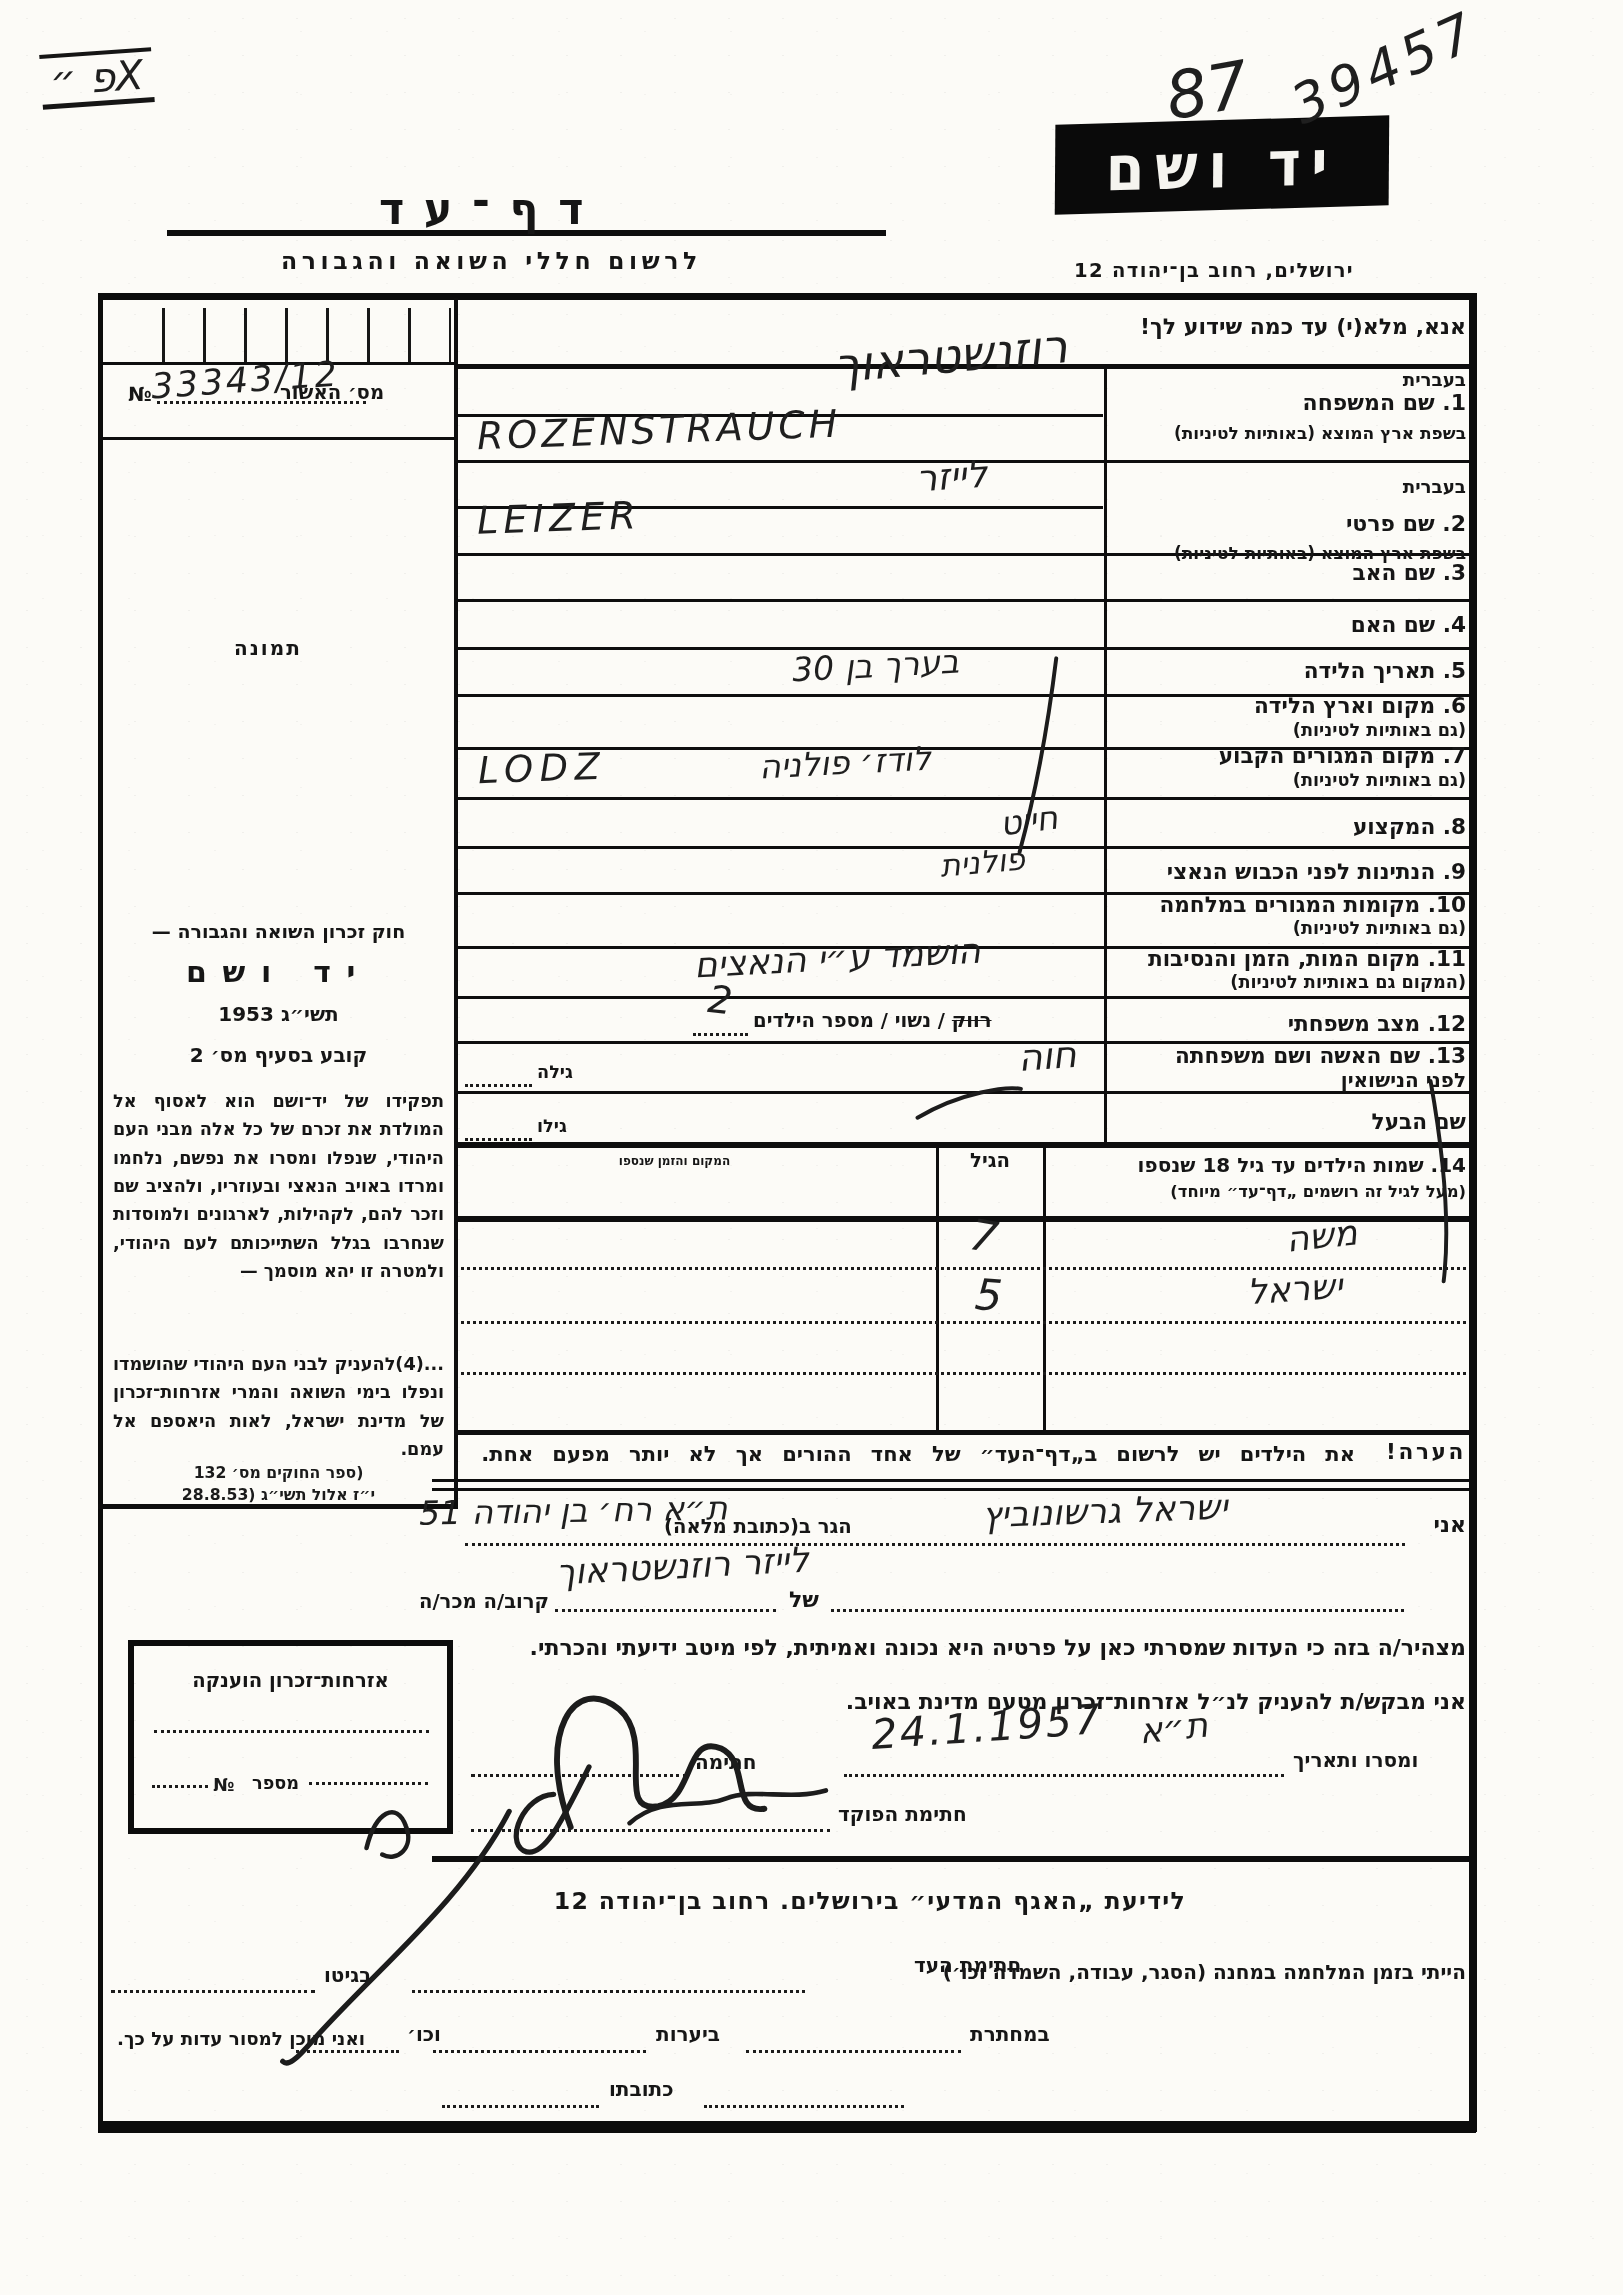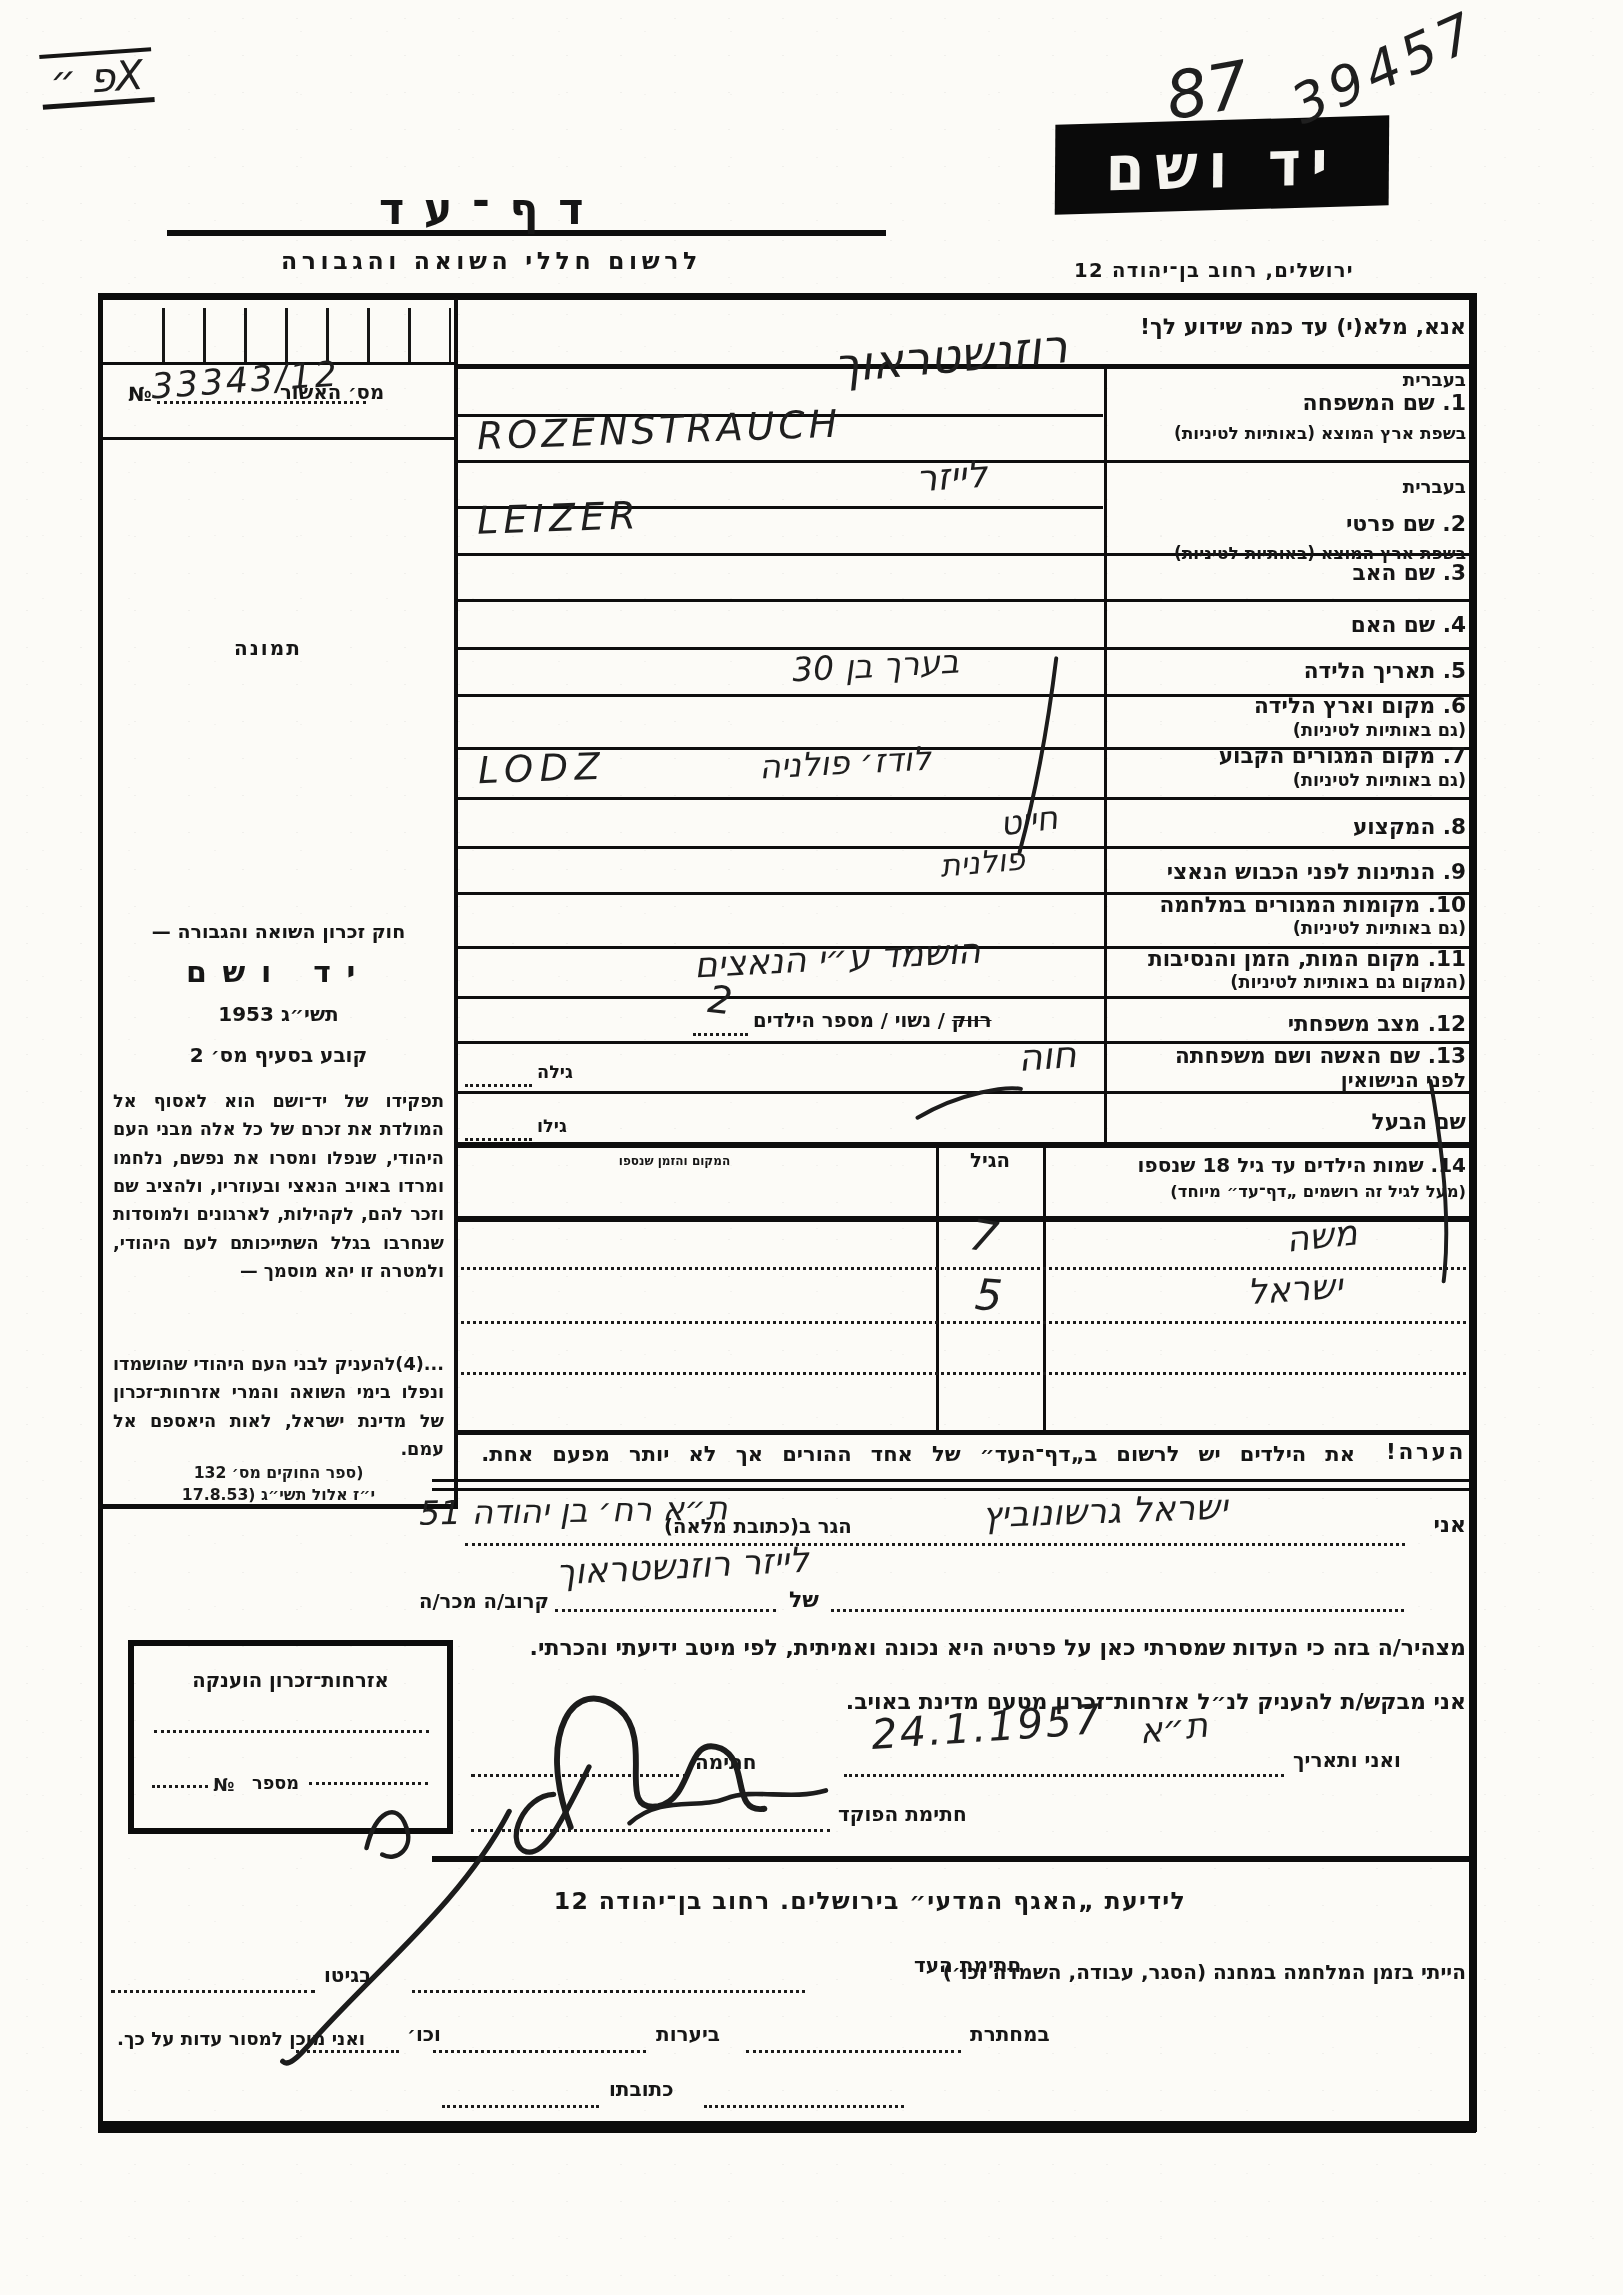--- a/index.html
+++ b/index.html
@@ -52,21 +52,21 @@
   <div class="rl" style="left:103px;top:437px;width:351px;"></div>
   <div class="p" style="left:234px;top:638px;font-size:20px;letter-spacing:2px;">תמונה</div>
 
   <div class="p ctr" style="left:113px;top:922px;width:331px;font-size:19px;">חוק זכרון השואה והגבורה —</div>
   <div class="p ctr" style="left:113px;top:956px;width:331px;font-size:30px;letter-spacing:15.7px;">יד ושם</div>
   <div class="p ctr" style="left:113px;top:1004px;width:331px;font-size:20px;">תשי״ג 1953</div>
   <div class="p ctr" style="left:113px;top:1045px;width:331px;font-size:20px;">קובע בסעיף מס׳ 2</div>
   <div class="p" style="left:113px;top:1087px;width:331px;font-size:17.7px;white-space:normal;text-align:justify;line-height:1.6;">תפקידו של יד־ושם הוא לאסוף אל המולדת את זכרם של כל אלה מבני העם היהודי, שנפלו ומסרו את נפשם, נלחמו ומרדו באויב הנאצי ובעוזריו, ולהציב שם וזכר להם, לקהילות, לארגונים ולמוסדות שנחרבו בגלל השתייכותם לעם היהודי, ולמטרה זו יהא מוסמך —</div>
   <div class="p" style="left:113px;top:1350px;width:331px;font-size:17.7px;white-space:normal;text-align:justify;line-height:1.6;">‏...(4)להעניק לבני העם היהודי שהושמדו ונפלו בימי השואה והמרי אזרחות־זכרון של מדינת ישראל, לאות היאספם אל עמם.</div>
   <div class="pn ctr" style="left:113px;top:1465px;width:331px;font-size:15.7px;">(ספר החוקים מס׳ 132</div>
-  <div class="pn ctr" style="left:113px;top:1487px;width:331px;font-size:15.7px;">י״ז אלול תשי״ג (17.8.53</div>
+  <div class="pn ctr" style="left:113px;top:1487px;width:331px;font-size:15.7px;">י״ז אלול תשי״ג (28.8.53</div>
   <div class="rl" style="left:98px;top:1504px;width:360px;height:4.6px;"></div>
 
   <div class="p" style="right:157px;top:315px;font-size:22px;">אנא, מלא(י) עד כמה שידוע לך!</div>
   <div class="rl" style="left:458px;top:364px;width:1011px;height:5.2px;"></div>
   <div class="vt" style="left:1104px;top:364px;height:780px;width:3.3px;"></div>
 
   <div class="rl" style="left:458px;top:414px;width:645px;"></div>
   <div class="rl" style="left:458px;top:460px;width:1011px;"></div>
   <div class="rl" style="left:458px;top:506px;width:645px;"></div>
   <div class="rl" style="left:458px;top:553px;width:1011px;"></div>
@@ -159,21 +159,21 @@
 
   <div class="p" style="left:419px;top:1592px;font-size:19.6px;">קרוב/ה מכר/ה</div>
   <div class="dt" style="left:555px;top:1609px;width:221px;"></div>
   <div class="p" style="left:789px;top:1588px;font-size:22px;">של</div>
   <div class="hw" style="left:556px;top:1549px;font-size:35px;transform:rotate(-3deg);">לייזר רוזנשטראוך</div>
   <div class="dt" style="left:831px;top:1609px;width:573px;"></div>
 
   <div class="p" style="right:157px;top:1636px;font-size:22px;">מצהיר/ה בזה כי העדות שמסרתי כאן על פרטיה היא נכונה ואמיתית, לפי מיטב ידיעתי והכרתי.</div>
   <div class="p" style="right:157px;top:1690px;font-size:22px;">אני מבקש/ת להעניק לנ״ל אזרחות־זכרון מטעם מדינת באויב.</div>
 
-  <div class="p" style="left:1293px;top:1750px;font-size:20px;">ואני ותאריך</div>
+  <div class="p" style="left:1293px;top:1750px;font-size:20px;">ומסרו ותאריך</div>
   <div class="hw" style="left:871px;top:1707px;font-size:41px;letter-spacing:2.6px;transform:rotate(-4deg);direction:ltr;">24.1.1957</div>
   <div class="hw" style="left:1139px;top:1711px;font-size:35px;transform:rotate(-6deg);">ת״א</div>
   <div class="dt" style="left:844px;top:1774px;width:440px;"></div>
   <div class="p" style="left:695px;top:1752px;font-size:20px;">חתימה</div>
   <div class="dt" style="left:471px;top:1774px;width:216px;"></div>
 
   <div class="p" style="left:838px;top:1804px;font-size:20px;">חתימת הפוקד</div>
   <div class="dt" style="left:471px;top:1829px;width:359px;"></div>
   <div class="rl" style="left:432px;top:1856px;width:1037px;height:5.9px;"></div>
 

